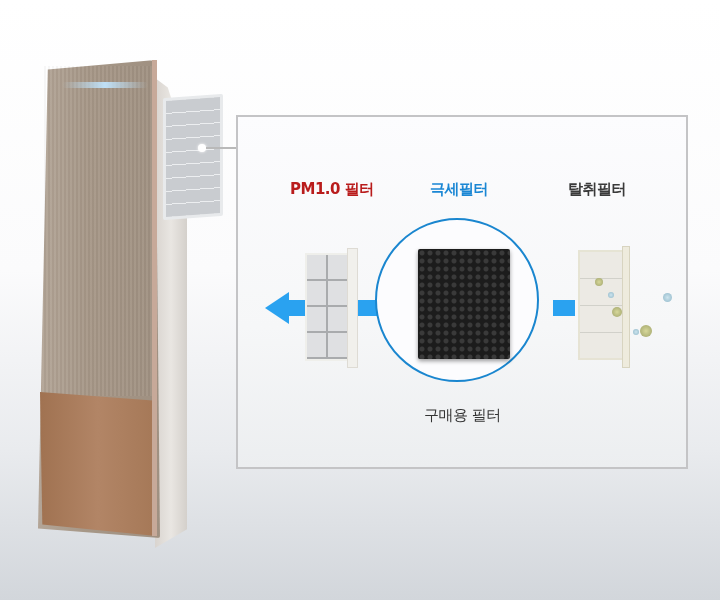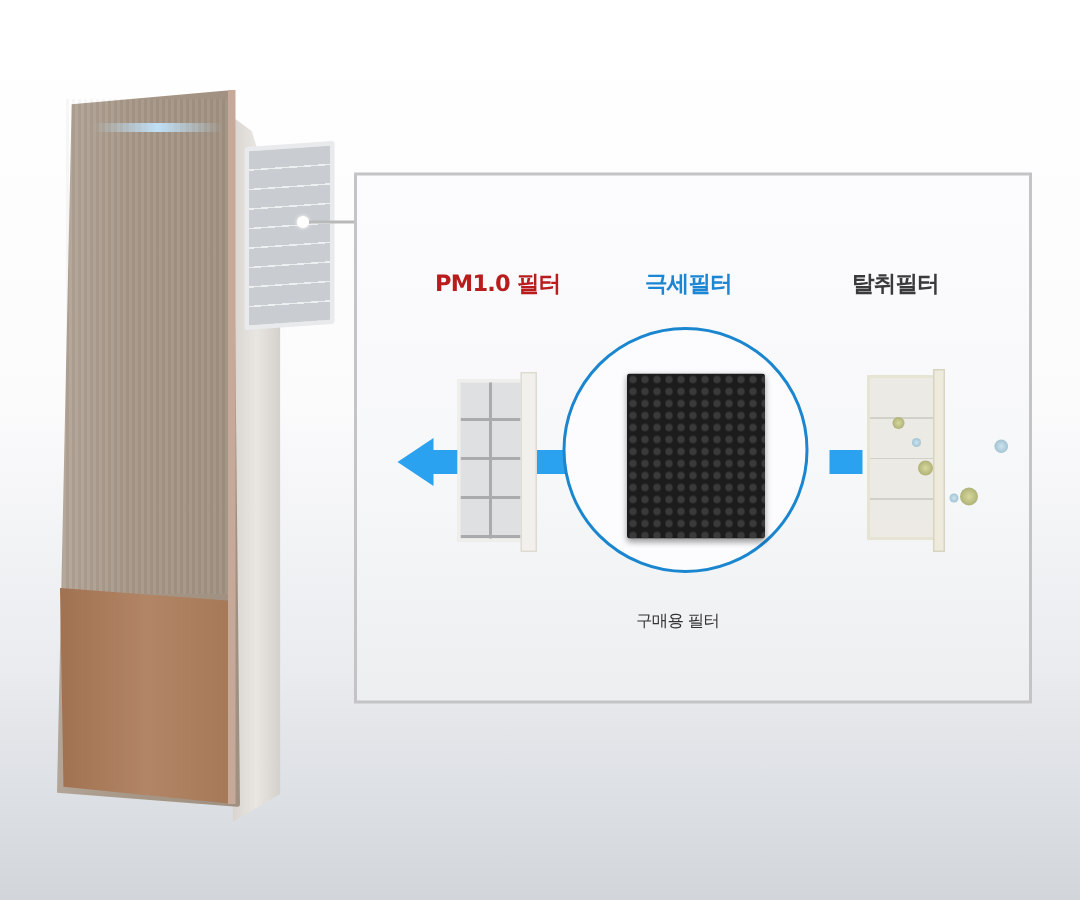--- a/index.html
+++ b/index.html
@@ -29,21 +29,21 @@
   .connector-dot{left:198px;top:144px;width:8px;height:8px;border-radius:50%;background:#fff;box-shadow:0 0 3px #fff;}
   .connector-line{left:206px;top:147px;width:31px;height:2px;background:#b9b9b9;}
   
   .panel{left:236px;top:115px;width:452px;height:354px;background:#fbfbfd;
     border:2px solid #c4c4c6;box-sizing:border-box;
     background:linear-gradient(180deg,#fcfcfe 0%,#f6f7f8 60%,#eceef0 100%);}
   .label{font-size:15px;font-weight:bold;letter-spacing:-0.5px;}
   .label-pm{left:290px;top:180px;color:#b91c1c;}
   .label-deo{left:430px;top:180px;color:#1b87d4;}
   .label-fine{left:568px;top:180px;color:#3a3a3a;}
-  .label-buy{left:424px;top:406px;font-size:11px;color:#333;font-weight:normal;}
+  .label-buy{left:424px;top:406px;font-size:15px;color:#333;font-weight:normal;}
   .arrow-body{left:287px;top:300px;width:42px;height:16px;background:#2aa2f0;}
   .arrow-head{left:265px;top:292px;width:0;height:0;border-top:16px solid transparent;border-bottom:16px solid transparent;border-right:24px solid #2aa2f0;}
   .flow-mid{left:350px;top:300px;width:32px;height:16px;background:#2aa2f0;}
   .flow-right{left:553px;top:300px;width:22px;height:16px;background:#2aa2f0;}
   .pm-filter{left:305px;top:253px;width:42px;height:104px;
     background:repeating-linear-gradient(180deg,#dfe0e2 0 24px,#a9abad 24px 26px),#dfe0e2;
     border:2px solid #efefeb;}
   .pm-filter::after{content:"";position:absolute;left:19px;top:0;width:2px;height:100%;background:#a9abad;}
   .pm-frame{left:347px;top:248px;width:9px;height:118px;background:#f1f0ec;border:1px solid #dedbd4;}
   .circle{left:375px;top:218px;width:160px;height:160px;border-radius:50%;border:2px solid #1a86cf;background:#fcfcfe;}

